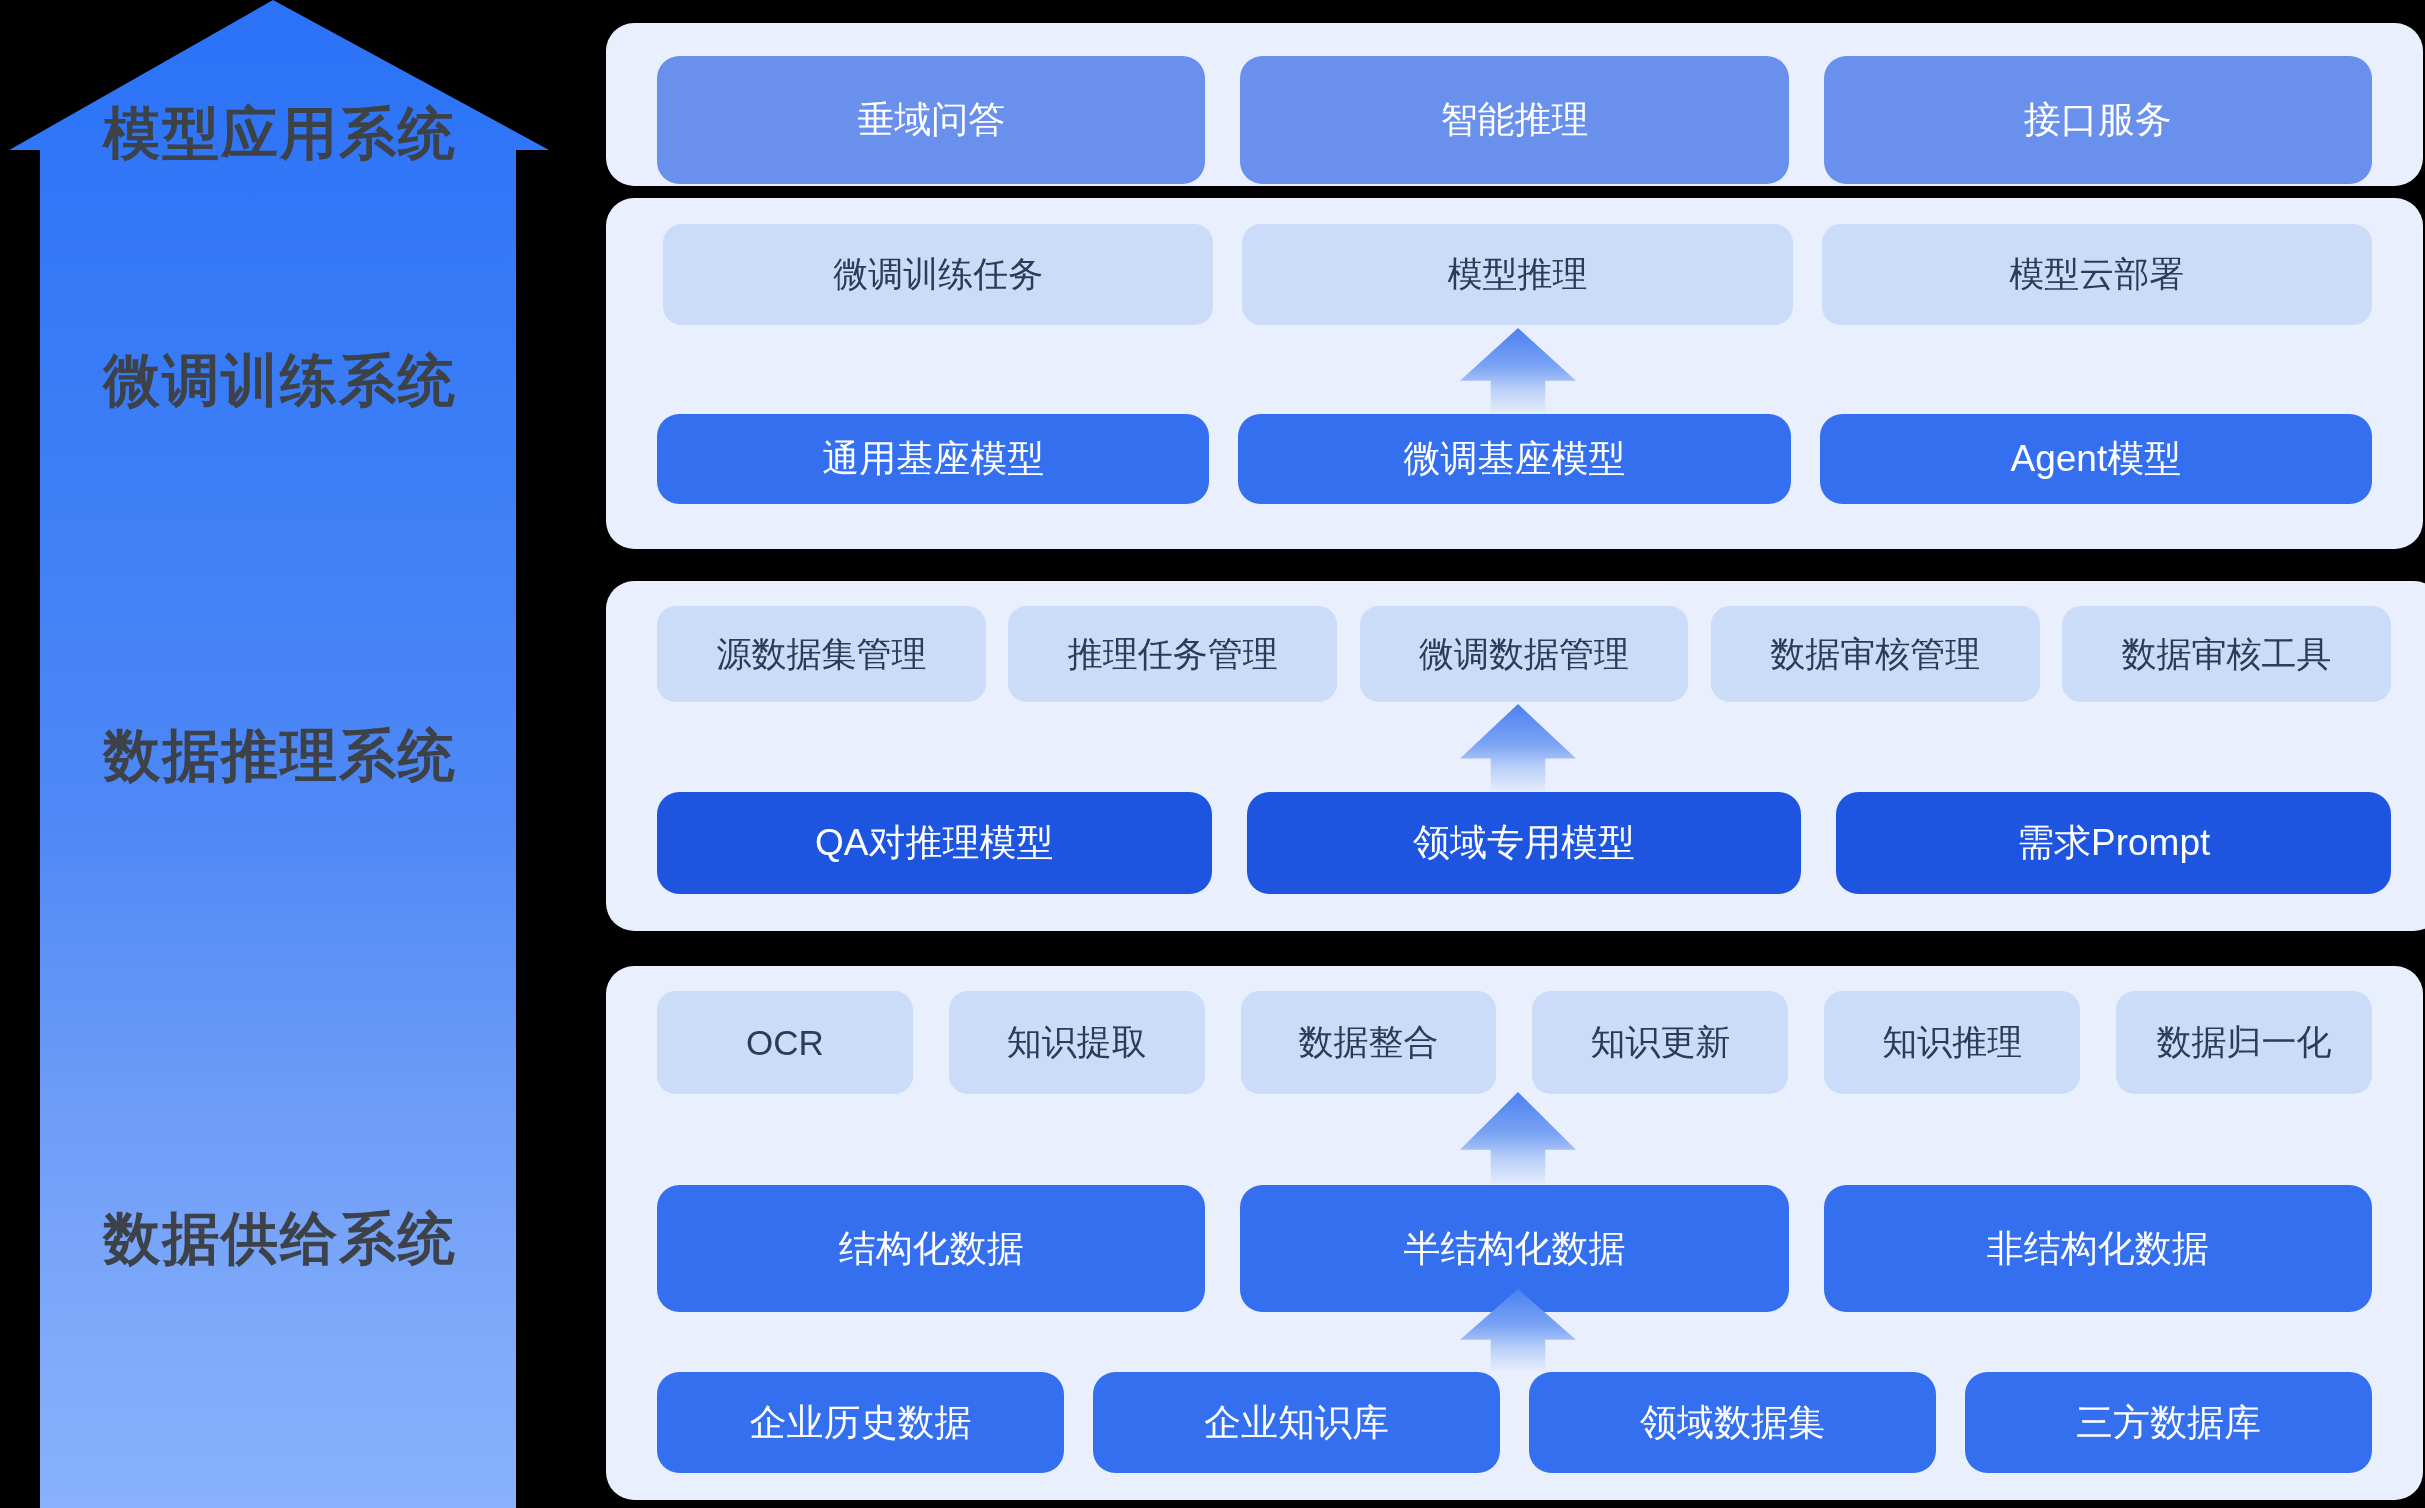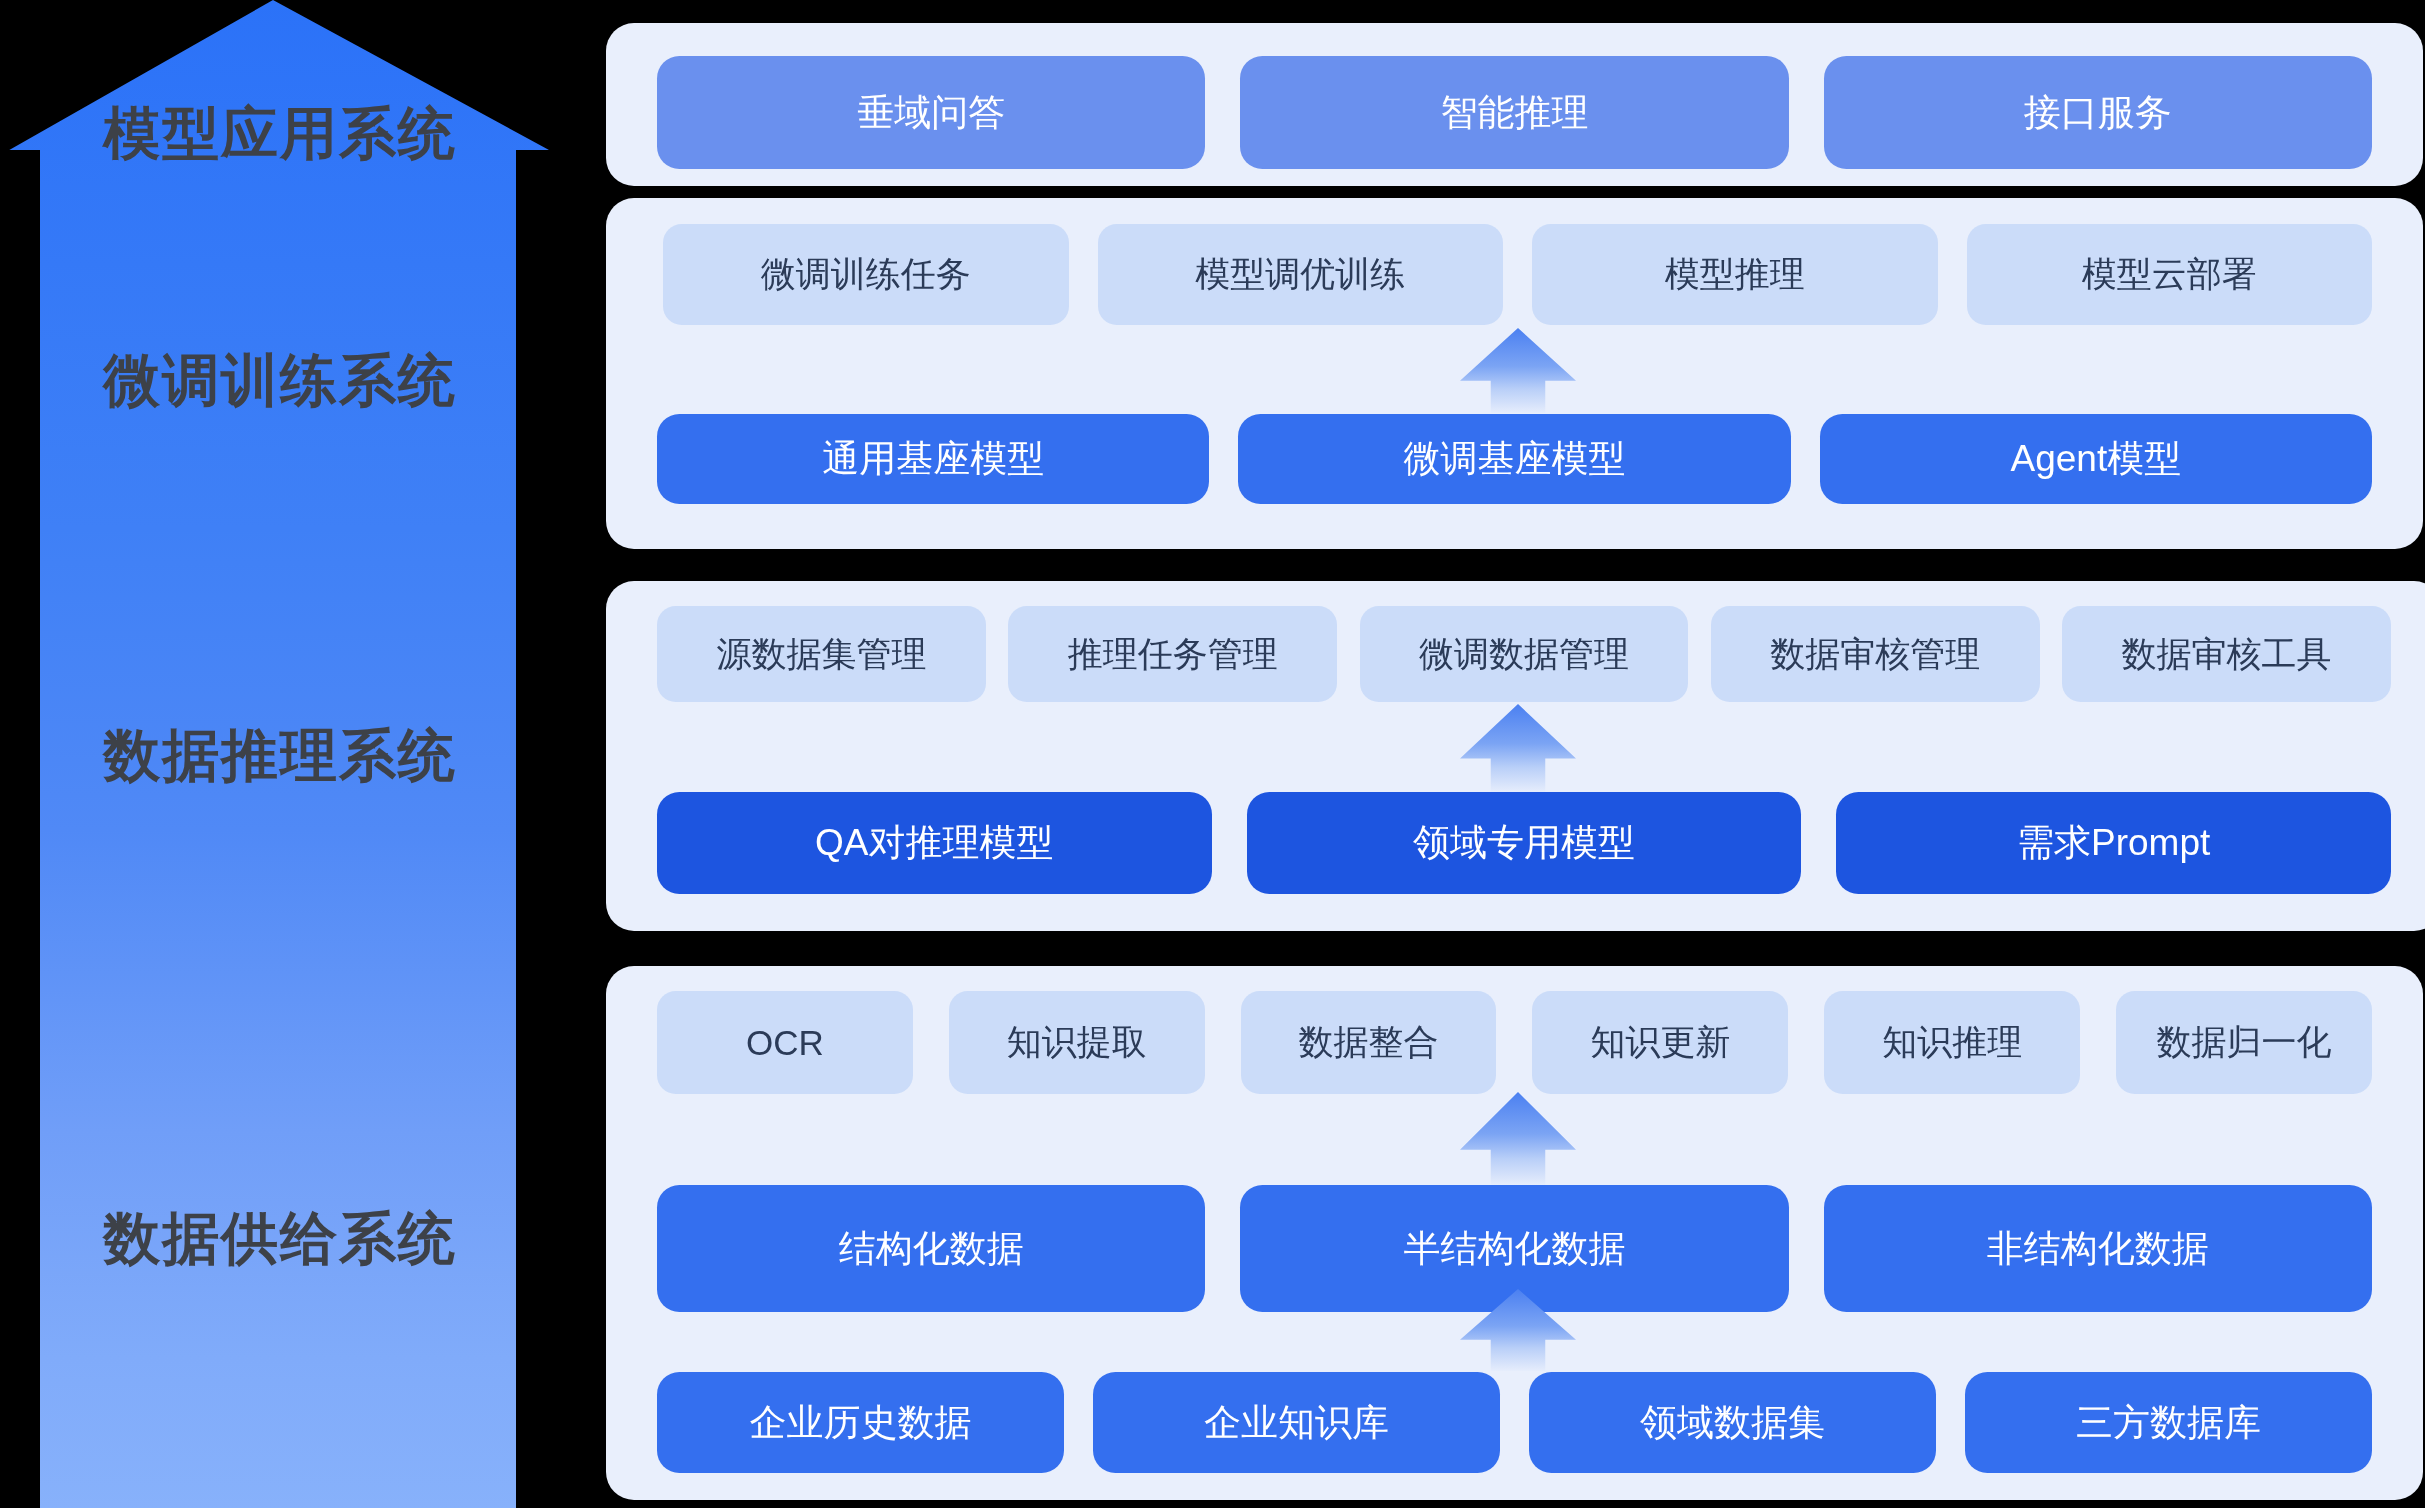--- a/index.html
+++ b/index.html
@@ -47,31 +47,30 @@
 <div class="stage">
 
   <div class="big-arrow"></div>
 
   <div class="layer-label" style="top:108px;">模型应用系统</div>
   <div class="layer-label" style="top:355px;">微调训练系统</div>
   <div class="layer-label" style="top:730px;">数据推理系统</div>
   <div class="layer-label" style="top:1213px;">数据供给系统</div>
 
   <div class="panel" style="top:23px;height:163px;">
-    <div class="row" style="top:33px;height:113px;gap:35px;">
+    <div class="row" style="top:33px;height:128px;gap:35px;">
       <div class="btn medium">垂域问答</div>
       <div class="btn medium">智能推理</div>
       <div class="btn medium">接口服务</div>
     </div>
   </div>
 
   <div class="panel" style="top:198px;height:351px;">
     <div class="row" style="top:26px;height:101px;gap:29px;padding-left:6px;">
       <div class="btn light">微调训练任务</div>
-      <div class="btn light">模型调优训练</div>
       <div class="btn light">模型推理</div>
       <div class="btn light">模型云部署</div>
     </div>
     <div class="row" style="top:216px;height:90px;gap:29px;">
       <div class="btn strong">通用基座模型</div>
       <div class="btn strong">微调基座模型</div>
       <div class="btn strong">Agent模型</div>
     </div>
   </div>
 

